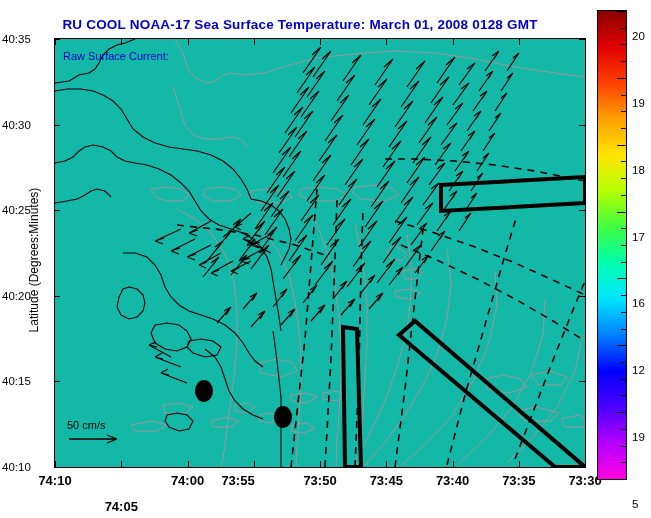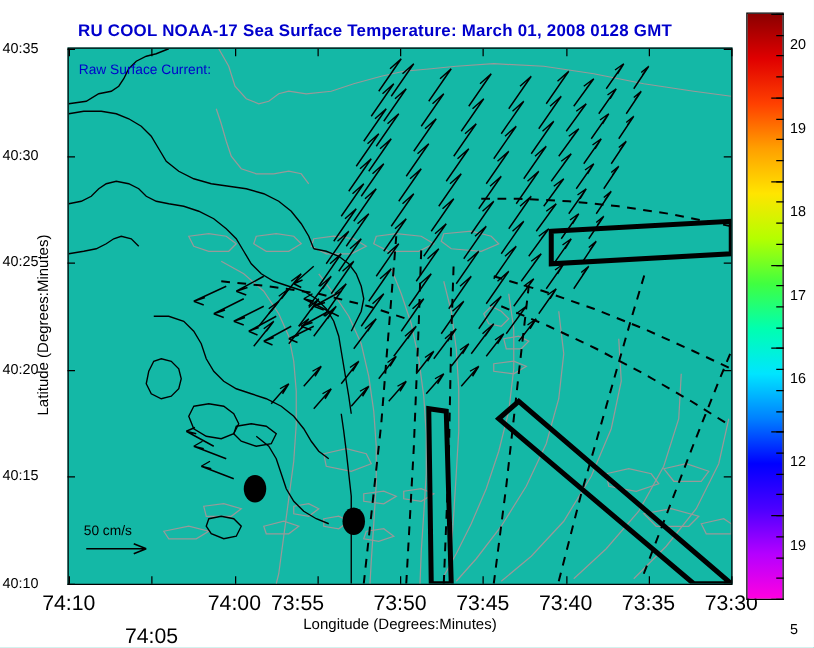--- a/index.html
+++ b/index.html
@@ -68,24 +68,25 @@
     right: 0;
     width: 48px;
     font-size: 11.5px;
     color: #000;
     transform: translateY(-50%);
     white-space: nowrap;
   }
   .xtick-label {
     position: absolute;
     top: 0;
-    font-size: 17px;
+    font-size: 13px;
     color: #000;
     transform: translateX(-50%);
     white-space: nowrap;
+    font-weight: bold;
   }
   .ylabel {
     position: absolute;
     left: -96px;
     top: 253px;
     width: 260px;
     text-align: center;
     font-size: 12px;
     color: #000;
     transform: rotate(-90deg);
@@ -424,21 +425,20 @@
       <div style="position: absolute; top: 39px; left: 386.25px; width: 0px; height: 6px; border-left: 1px solid rgb(0, 0, 0);"></div>
       <div style="position: absolute; top: 461px; left: 452.5px; width: 0px; height: 6px; border-left: 1px solid rgb(0, 0, 0);"></div>
       <div style="position: absolute; top: 39px; left: 452.5px; width: 0px; height: 6px; border-left: 1px solid rgb(0, 0, 0);"></div>
       <div style="position: absolute; top: 461px; left: 518.75px; width: 0px; height: 6px; border-left: 1px solid rgb(0, 0, 0);"></div>
       <div style="position: absolute; top: 39px; left: 518.75px; width: 0px; height: 6px; border-left: 1px solid rgb(0, 0, 0);"></div>
       <div style="position: absolute; top: 461px; left: 585px; width: 0px; height: 6px; border-left: 1px solid rgb(0, 0, 0);"></div>
       <div style="position: absolute; top: 39px; left: 585px; width: 0px; height: 6px; border-left: 1px solid rgb(0, 0, 0);"></div>
     </div>
 
   <div class="ylabel">Latitude (Degrees:Minutes)</div>
-  <div class="xlabel">Longitude (Degrees:Minutes)</div>
 
   <div class="cbar" id="cbar" style="background: linear-gradient(rgb(139, 0, 0), rgb(224, 0, 0), rgb(255, 64, 0), rgb(255, 160, 0), rgb(255, 229, 0), rgb(180, 255, 0), rgb(64, 255, 64), rgb(0, 255, 176), rgb(0, 229, 255), rgb(0, 128, 255), rgb(0, 0, 255), rgb(75, 0, 255), rgb(180, 0, 255), rgb(255, 0, 224));"></div>
   <div id="cbar-ticks">
       <div class="cbar-ticklabel" style="top: 11px;">20</div>
       <div class="cb-tick" style="top: 11px;"></div>
       <div class="cbar-ticklabel" style="top: 77.8571px;">19</div>
       <div class="cb-tick" style="top: 77.8571px;"></div>
       <div class="cbar-ticklabel" style="top: 144.714px;">18</div>
       <div class="cb-tick" style="top: 144.714px;"></div>
       <div class="cbar-ticklabel" style="top: 211.571px;">17</div>

